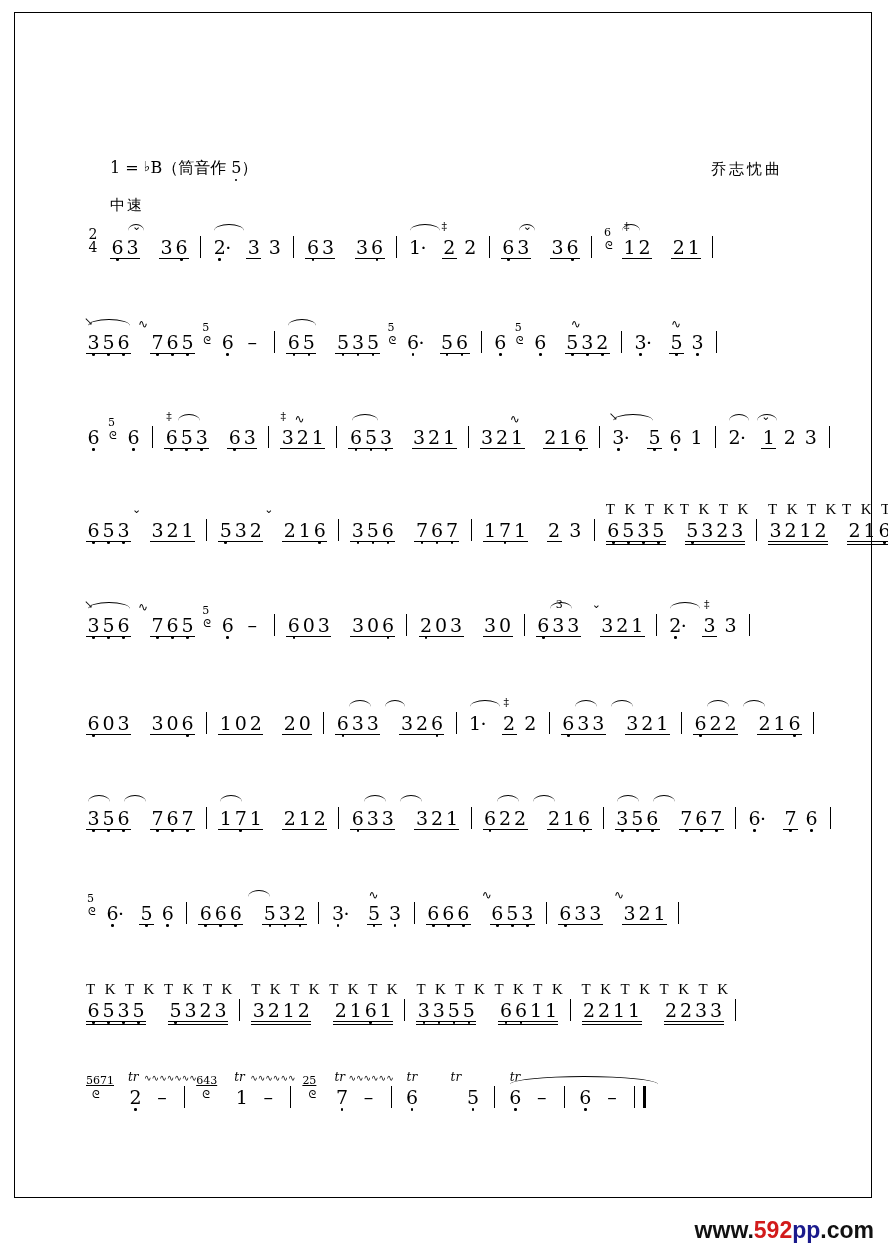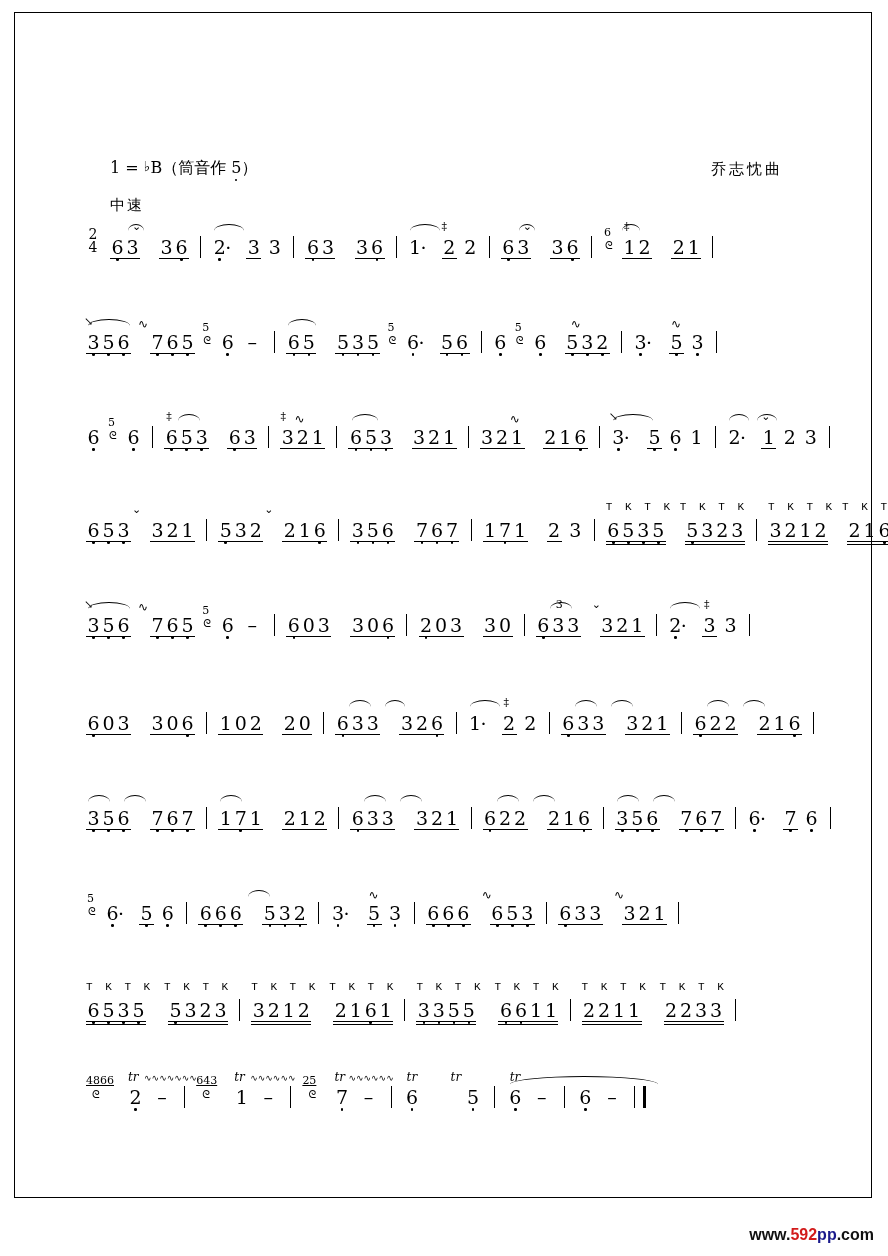--- a/index.html
+++ b/index.html
@@ -192,23 +192,23 @@
   }
   .mord {
     position: absolute;
     top: 0px;
     font-size: 12px;
     letter-spacing: -1px;
   }
   .tk {
     position: absolute;
     top: -4px;
-    font-size: 11px;
+    font-size: 15px;
     letter-spacing: 3px;
-    font-family: Liberation Mono, monospace;
+    font-family: Liberation Serif, serif;
   }
   .dash {
     display: inline-block;
     width: 22px;
     text-align: center;
     font-size: 19px;
     padding-top: 14px;
     height: 38px;
     vertical-align: top;
   }
@@ -276,21 +276,21 @@
     left: 0; top: 1155px;
     width: 888px;
     text-align: center;
     font-size: 14px;
     font-family: "DejaVu Serif", serif;
   }
   .watermark {
     position: absolute;
     right: 14px;
     bottom: 12px;
-    font-size: 16px;
+    font-size: 23px;
     font-weight: bold;
     font-family: "Liberation Sans", sans-serif;
     letter-spacing: 0px;
   }
   .wm-www { color: #111; }
   .wm-num { color: #d21b1b; }
   .wm-pp  { color: #1a1a8c; }
   .wm-com { color: #111; }
 </style>
 </head>
@@ -846,21 +846,21 @@
         <span class="tk" style="left:78px;">T K T K</span>
         <span class="ubox"><span class="n">2</span><span class="n">2</span><span class="n">3</span><span class="n">3</span><span class="beam b1"></span><span class="beam b2"></span></span>
       </span>
     </span>
     <span class="bar"></span>
   </div>
 
   <div class="trill-row" style="top:1072px; left:86px;">
     <span class="measure">
       <span class="grace-stack">
-        <span class="gnums">4866</span>
+        <span class="gnums">5671</span>
         <span class="gcurl">ᘓ</span>
       </span>
       <span class="ng lo">
         <span class="tr" style="left:2px;">tr</span>
         <span class="wave" style="left:18px; width:58px;">∿∿∿∿∿∿∿</span>
         <span class="n wide lo">2<span class="d"></span></span>
       </span>
       <span class="dash">–</span>
     </span>
     <span class="bar"></span>

